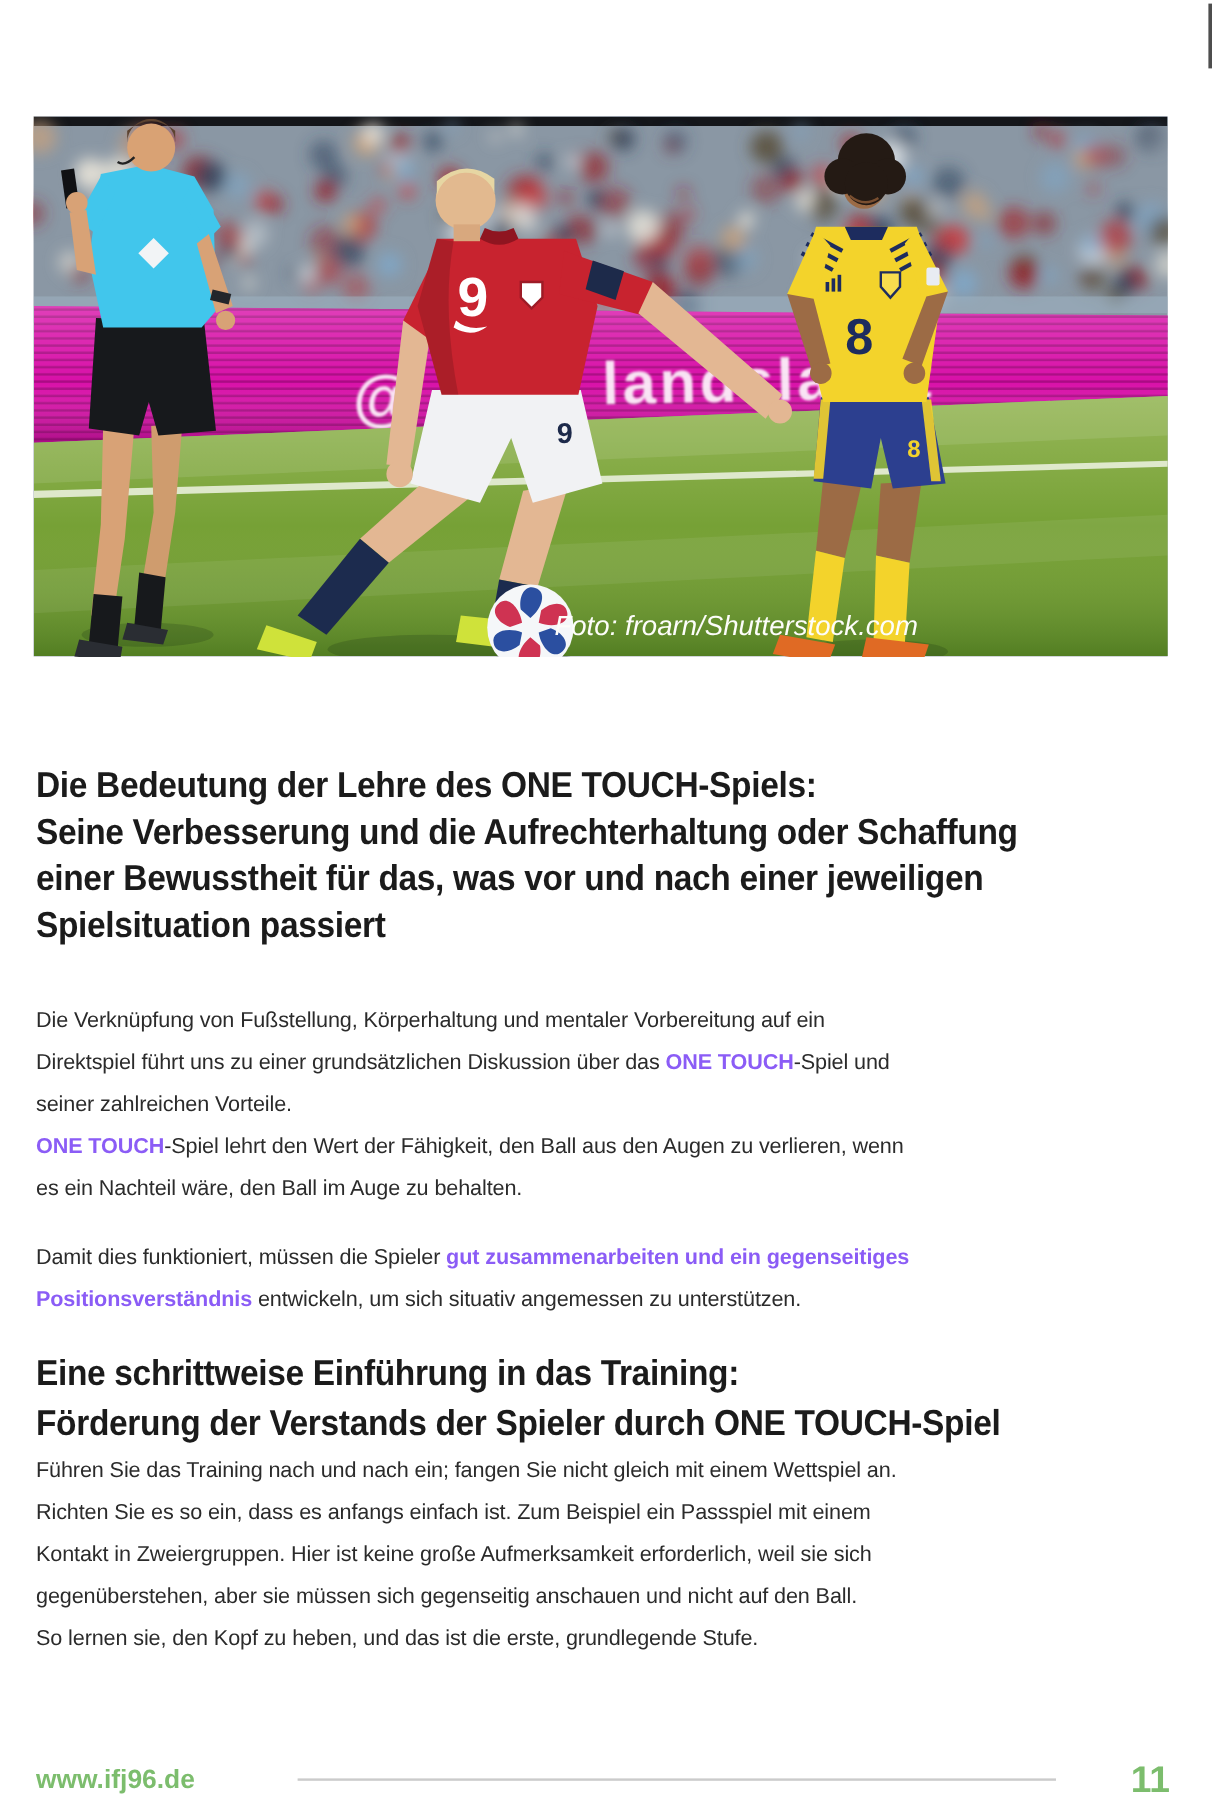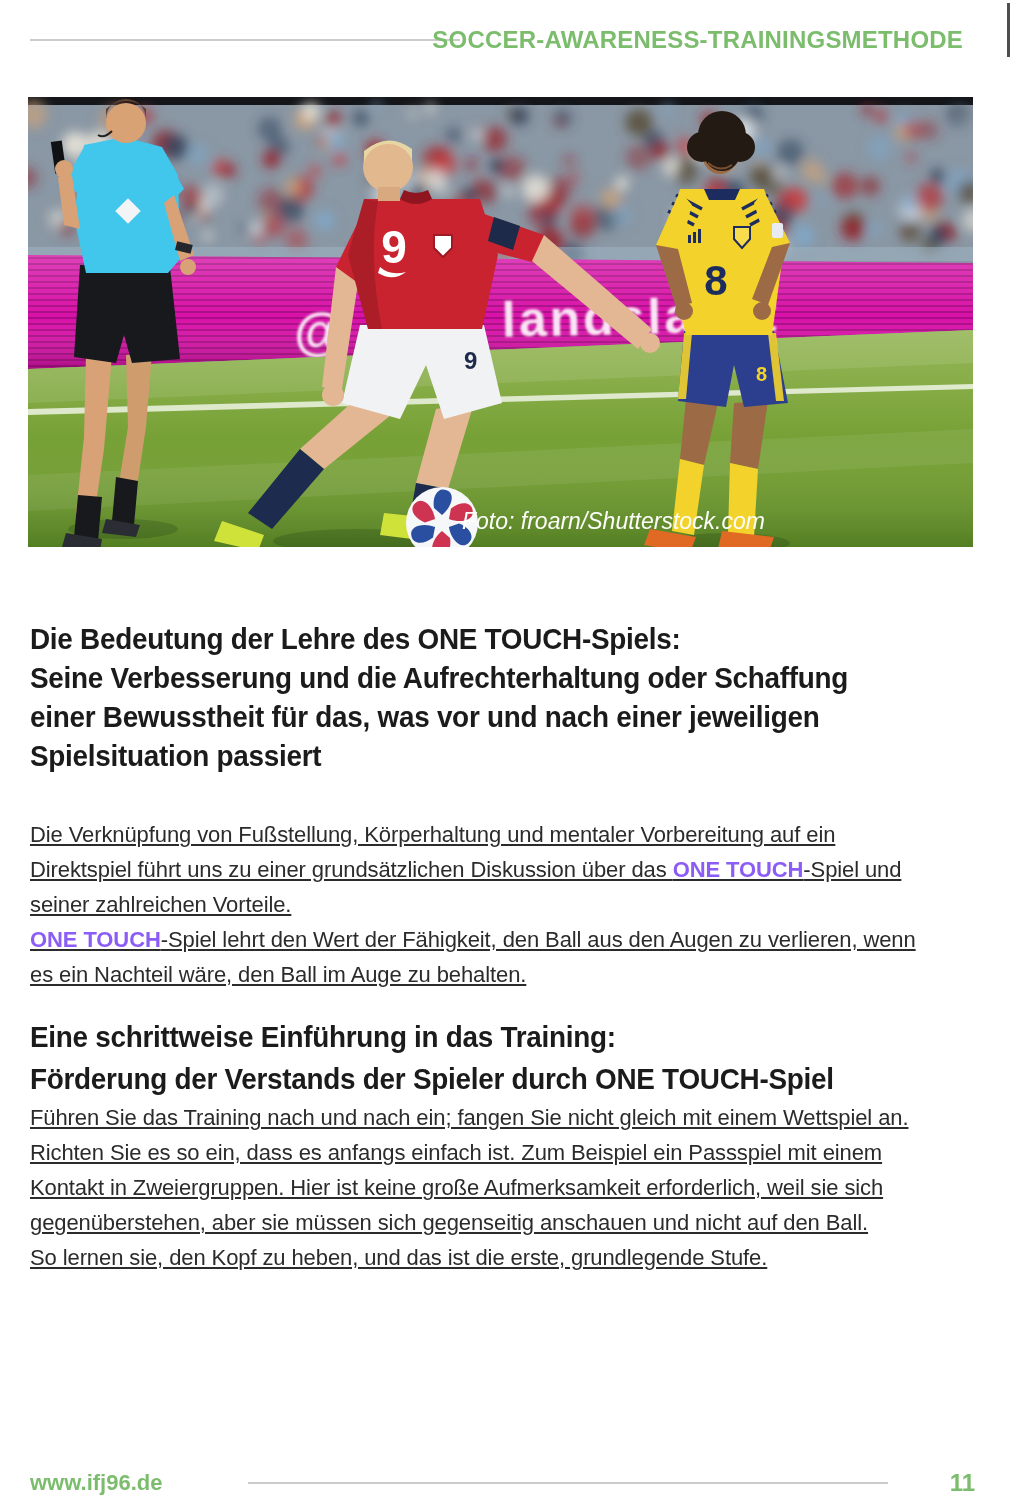--- a/index.html
+++ b/index.html
@@ -16,42 +16,38 @@
   .photo svg{display:block;}
   svg text{font-family:"Liberation Sans",sans-serif;}
   .adtxt{font-weight:700;fill:#fdf4fb;opacity:.93;letter-spacing:3px;}
   .credit-txt{font-style:italic;fill:#fdfdfa;}
   .num{font-weight:700;}
   
   .content{position:absolute;left:30px;width:943px;}
   .content h1,.content h2{margin:0;font-size:30px;line-height:39px;font-weight:700;color:#1b1b1b;
       letter-spacing:-.3px;transform:scaleX(.93);transform-origin:left top;white-space:nowrap;}
   .content h2{line-height:42px;}
-  .content p{margin:0;font-size:22px;line-height:35px;letter-spacing:-.1px;color:#2b2b2b;text-decoration:underline;}
+  .content p{margin:0;font-size:18px;line-height:35px;letter-spacing:-.1px;color:#2b2b2b;}
   .content p b{font-weight:700;color:#8b5cf6;}
   #h1{margin-top:72px;}
   #p1{margin-top:42px;}
   #p2{margin-top:22px;}
   #h2{margin-top:24px;}
   #p3{}
   
   .ftr{position:absolute;left:30px;right:42px;top:1468px;height:30px;display:flex;align-items:center;gap:44px;}
   .ftr-site{font-size:22px;font-weight:700;color:var(--accent-green,#7cbd6d);text-decoration:none;white-space:nowrap;}
   .ftr-rule{flex:1;height:2px;background:var(--rule-gray,#cbcbcb);margin:0 18px 0 42px;}
-  .ftr-page{font-size:24px;font-weight:700;color:var(--accent-green,#7cbd6d);}
+  .ftr-page{font-size:31px;font-weight:700;color:var(--accent-green,#7cbd6d);}
 </style>
 </head>
 <body>
 
 <div class="page">
 
-  <div class="hdr">
-    <div class="hdr-rule"></div>
-    <div class="hdr-title">SOCCER-AWARENESS-TRAININGSMETHODE</div>
-  </div>
   <div class="corner-bar"></div>
 
   <figure class="photo" style="margin:0">
     <svg viewBox="0 0 945 450" width="945" height="450">
       <defs>
         <filter id="bokeh" x="-20%" y="-20%" width="140%" height="140%">
             <feGaussianBlur stdDeviation="6"></feGaussianBlur>
           </filter>
         <filter id="ledblur">
             <feGaussianBlur stdDeviation="1.1"></feGaussianBlur>
@@ -395,23 +391,24 @@
           <path d="M0,-8 C10,-16 14,-30 4,-33 C-4,-36 -10,-27 -8,-15 Z" fill="#2b4fa0" transform="rotate(240)"></path>
           <path d="M0,-8 C10,-16 14,-30 4,-33 C-4,-36 -10,-27 -8,-15 Z" fill="#cf3352" transform="rotate(300)"></path>
         </g>
         <circle r="6" fill="#f5f7f9"></circle>
       </g>
 
       <text class="credit-txt" x="434" y="432" font-size="23">Foto: froarn/Shutterstock.com</text>
     </svg>
   </figure>
 
-  <div class="content" style="top:547px">
+  <div class="content" style="top:563px">
     <h1 id="h1">Die Bedeutung der Lehre des ONE TOUCH-Spiels:<br>Seine Verbesserung und die Aufrechterhaltung oder Schaffung<br>einer Bewusstheit für das, was vor und nach einer jeweiligen<br>Spielsituation passiert</h1>
     <p id="p1"><span>Die Verknüpfung von Fußstellung, Körperhaltung und mentaler Vorbereitung auf ein</span><br><span>Direktspiel führt uns zu einer grundsätzlichen Diskussion über das </span><b>ONE TOUCH</b><span>-Spiel und</span><br><span>seiner zahlreichen Vorteile.</span><br><b>ONE TOUCH</b><span>-Spiel lehrt den Wert der Fähigkeit, den Ball aus den Augen zu verlieren, wenn</span><br><span>es ein Nachteil wäre, den Ball im Auge zu behalten.</span></p>
+    <p id="p2"><span>Damit dies funktioniert, müssen die Spieler </span><b>gut zusammenarbeiten und ein gegenseitiges</b><br><b>Positionsverständnis</b><span> entwickeln, um sich situativ angemessen zu unterstützen.</span></p>
     <h2 id="h2">Eine schrittweise Einführung in das Training:<br>Förderung der Verstands der Spieler durch ONE TOUCH-Spiel</h2>
     <p id="p3"><span>Führen Sie das Training nach und nach ein; fangen Sie nicht gleich mit einem Wettspiel an.</span><br><span>Richten Sie es so ein, dass es anfangs einfach ist. Zum Beispiel ein Passspiel mit einem</span><br><span>Kontakt in Zweiergruppen. Hier ist keine große Aufmerksamkeit erforderlich, weil sie sich</span><br><span>gegenüberstehen, aber sie müssen sich gegenseitig anschauen und nicht auf den Ball.</span><br><span>So lernen sie, den Kopf zu heben, und das ist die erste, grundlegende Stufe.</span></p>
   </div>
 
   <div class="ftr">
     <a class="ftr-site" href="#">www.ifj96.de</a>
     <div class="ftr-rule"></div>
     <div class="ftr-page">11</div>
   </div>
 

